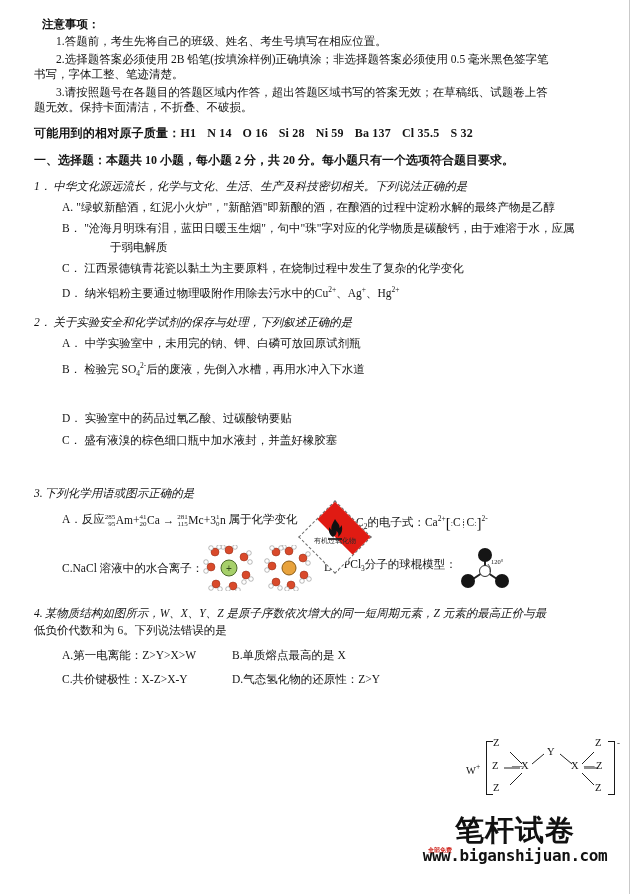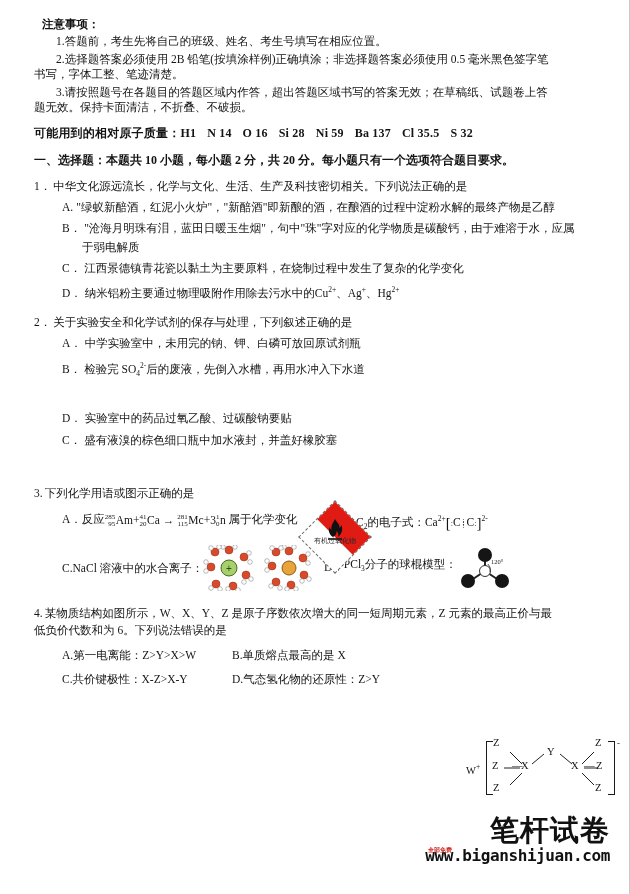--- a/index.html
+++ b/index.html
@@ -69,30 +69,31 @@
   }
 
   
   .q {
     font-size: 11.5px;
     line-height: 16px;
     margin-top: 9px;
   }
   .q-stem {
     margin-bottom: 1px;
+    font-style: italic;
   }
   .q-stem .qnum { margin-right: 2px; }
   .opt {
     margin-left: 28px;
     margin-top: 6px;
     line-height: 15.5px;
   }
   .opt .olabel { margin-right: 3px; }
   .opt-cont {
-    margin-left: 48px;
+    margin-left: 76px;
     margin-top: 2px;
   }
   .opt-2col {
     display: flex;
     margin-left: 28px;
     margin-top: 7px;
     align-items: flex-start;
   }
   .opt-2col .col-a { width: 262px; flex: none; }
   .opt-2col .col-b { flex: 1; }
@@ -200,21 +201,21 @@
   .struct .rb { left: 142px; border-right: 1px solid #1a1a1a; }
   .struct .minus { position: absolute; left: 151px; top: 0px; font-size: 9px; }
   .struct span.at { position: absolute; }
 
   
   .watermark {
     position: absolute;
     left: 420px;
     top: 816px;
     width: 190px;
-    text-align: right;
+    text-align: center;
   }
   .wm-cn {
     font-size: 29px;
     font-weight: bold;
     letter-spacing: 1px;
     color: #111;
     font-family: "DejaVu Sans", "Liberation Sans", sans-serif;
     line-height: 1;
   }
   .wm-free {

